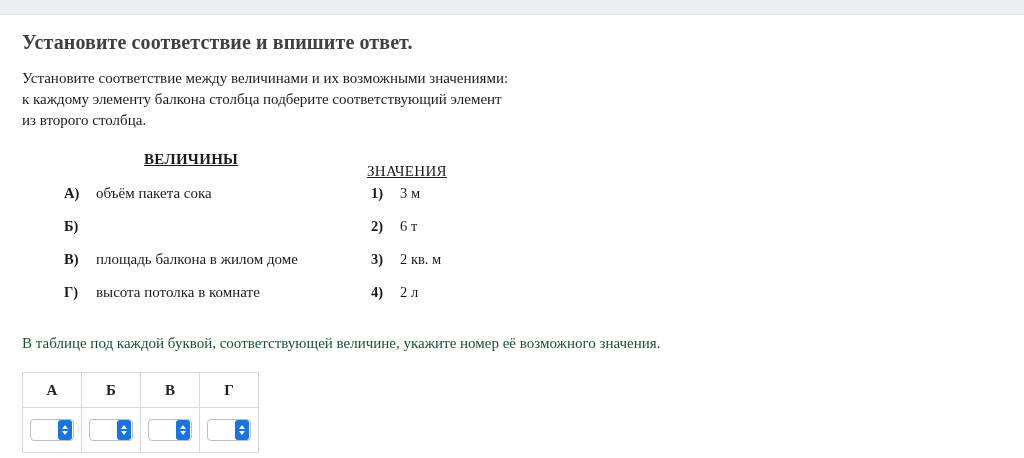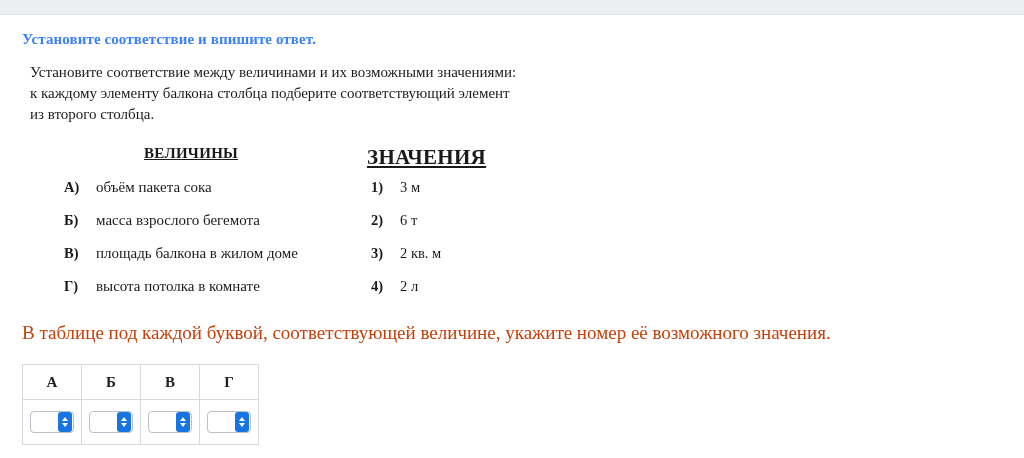--- a/index.html
+++ b/index.html
@@ -20,30 +20,30 @@
     height: 14px;
     background: #eceff1;
     border-bottom: 1px solid #e0e3e6;
   }
   .page {
     padding: 10px 0 0 22px;
     box-sizing: border-box;
   }
   .task-title {
     font-weight: bold;
-    font-size: 15px;
-    color: #3b82f6;
+    font-size: 20px;
+    color: #404040;
     margin: 6px 0 14px 0;
     letter-spacing: 0.1px;
   }
   .intro {
     font-size: 15px;
     line-height: 21px;
     color: #1a1a1a;
-    margin-left: 8px;
+    margin-left: 0;
   }
   .intro div { white-space: pre; }
 
   .columns-head {
     margin-top: 20px;
     position: relative;
     height: 22px;
     text-align: right;
   }
   .head-left {
@@ -51,23 +51,23 @@
     left: 122px;
     top: 0;
     font-weight: bold;
     font-size: 15px;
     text-decoration: underline;
     letter-spacing: 0.3px;
   }
   .head-right {
     position: absolute;
     left: 345px;
-    top: 0;
-    font-weight: bold;
-    font-size: 21px;
+    top: 12px;
+    font-weight: normal;
+    font-size: 15px;
     text-decoration: underline;
     letter-spacing: 0.3px;
   }
 
   .pairs {
     position: relative;
     margin-top: 12px;
     height: 132px;
   }
   .row {
@@ -92,23 +92,23 @@
     font-size: 14.5px;
   }
   .num-text {
     position: absolute;
     left: 378px;
     font-size: 14.5px;
     text-align: right;
   }
 
   .note {
-    font-size: 19px;
-    margin-top: 11px;
-    color: #c2410c;
+    font-size: 15px;
+    margin-top: 18px;
+    color: #14532d;
   }
 
   .answer-table {
     margin-top: 20px;
     border-collapse: collapse;
     border: 1px solid #d7dadd;
     background: #fff;
   }
   .answer-table td {
     border: 1px solid #d7dadd;
@@ -199,21 +199,20 @@
 
   <div class="pairs">
     <div class="row">
       <div class="lbl">А)</div>
       <div class="lbl-text">объём пакета сока</div>
       <div class="num">1)</div>
       <div class="num-text">3 м</div>
     </div>
     <div class="row">
       <div class="lbl">Б)</div>
-      <div class="lbl-text">масса взрослого бегемота</div>
       <div class="num">2)</div>
       <div class="num-text">6 т</div>
     </div>
     <div class="row">
       <div class="lbl">В)</div>
       <div class="lbl-text">площадь балкона в жилом доме</div>
       <div class="num">3)</div>
       <div class="num-text">2 кв. м</div>
     </div>
     <div class="row">

